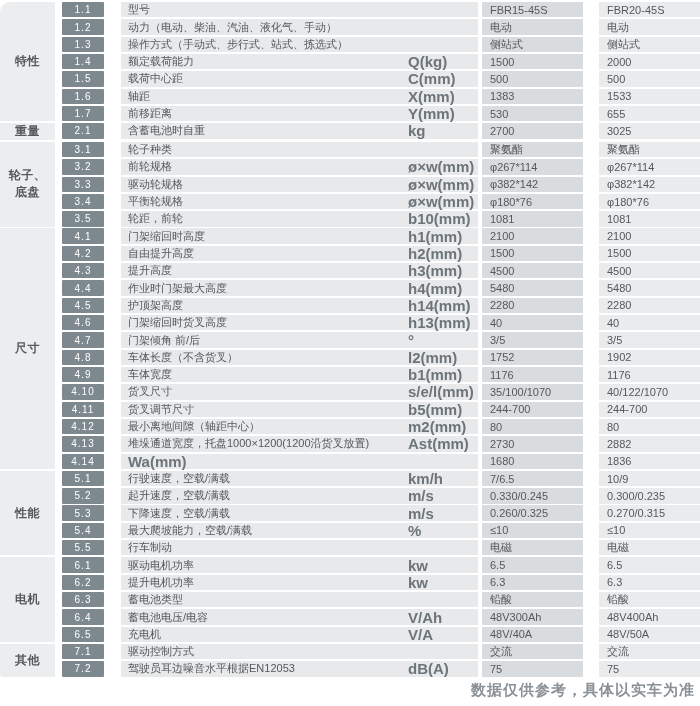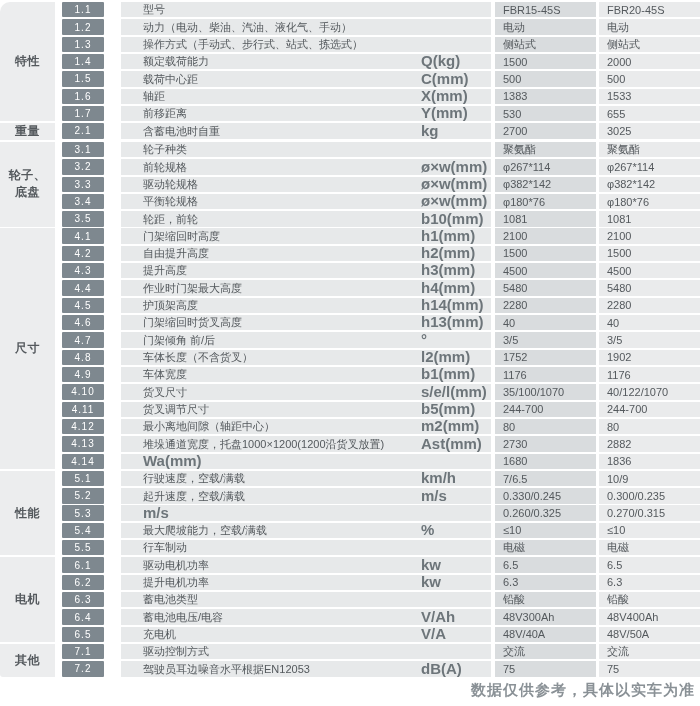--- a/index.html
+++ b/index.html
@@ -55,38 +55,38 @@
     font-size: 10px;
     letter-spacing: 1px;
     margin-right: 17px;
     border-radius: 1px;
     flex: none;
   }
   .desc {
     flex: 1;
     background: var(--band-bg, #e7e9ea);
     display: flex;
-    align-items: flex-end;
-    padding-left: 22px;
+    align-items: center;
+    padding-left: 7px;
     margin-right: 4px;
     min-width: 0;
   }
   .label { flex: 1; white-space: nowrap; overflow: hidden; }
   .unit  { width: 70px; flex: none; color: var(--unit-color, #6d757a); font-size: 15px; white-space: nowrap; font-weight: bold; }
   .val1, .val2 {
     width: 101px;
     flex: none;
     box-sizing: border-box;
     display: flex;
     align-items: center;
     padding-left: 8px;
     white-space: nowrap;
     overflow: hidden;
   }
-  .val1 { background: var(--col1-bg, #d9dcde); margin-right: 3px; }
+  .val1 { background: var(--col1-bg, #d9dcde); margin-right: 16px; }
   .val2 { background: var(--col2-bg, #eaebec); }
   .footer-note {
     position: absolute;
     top: 681px;
     right: 5px;
     font-size: 15px;
     font-weight: bold;
     color: var(--footer-color, #8a9196);
     letter-spacing: 1px;
   }
@@ -405,20 +405,21 @@
         <span class="label">起升速度，空载/满载</span>
         <span class="unit">m/s</span>
       </div>
       <div class="val1">0.330/0.245</div>
       <div class="val2">0.300/0.235</div>
     </div>
 
     <div class="row">
       <div class="code-badge">5.3</div>
       <div class="desc">
+        <span class="label">下降速度，空载/满载</span>
         <span class="unit">m/s</span>
       </div>
       <div class="val1">0.260/0.325</div>
       <div class="val2">0.270/0.315</div>
     </div>
 
     <div class="row">
       <div class="code-badge">5.4</div>
       <div class="desc">
         <span class="label">最大爬坡能力，空载/满载</span>

